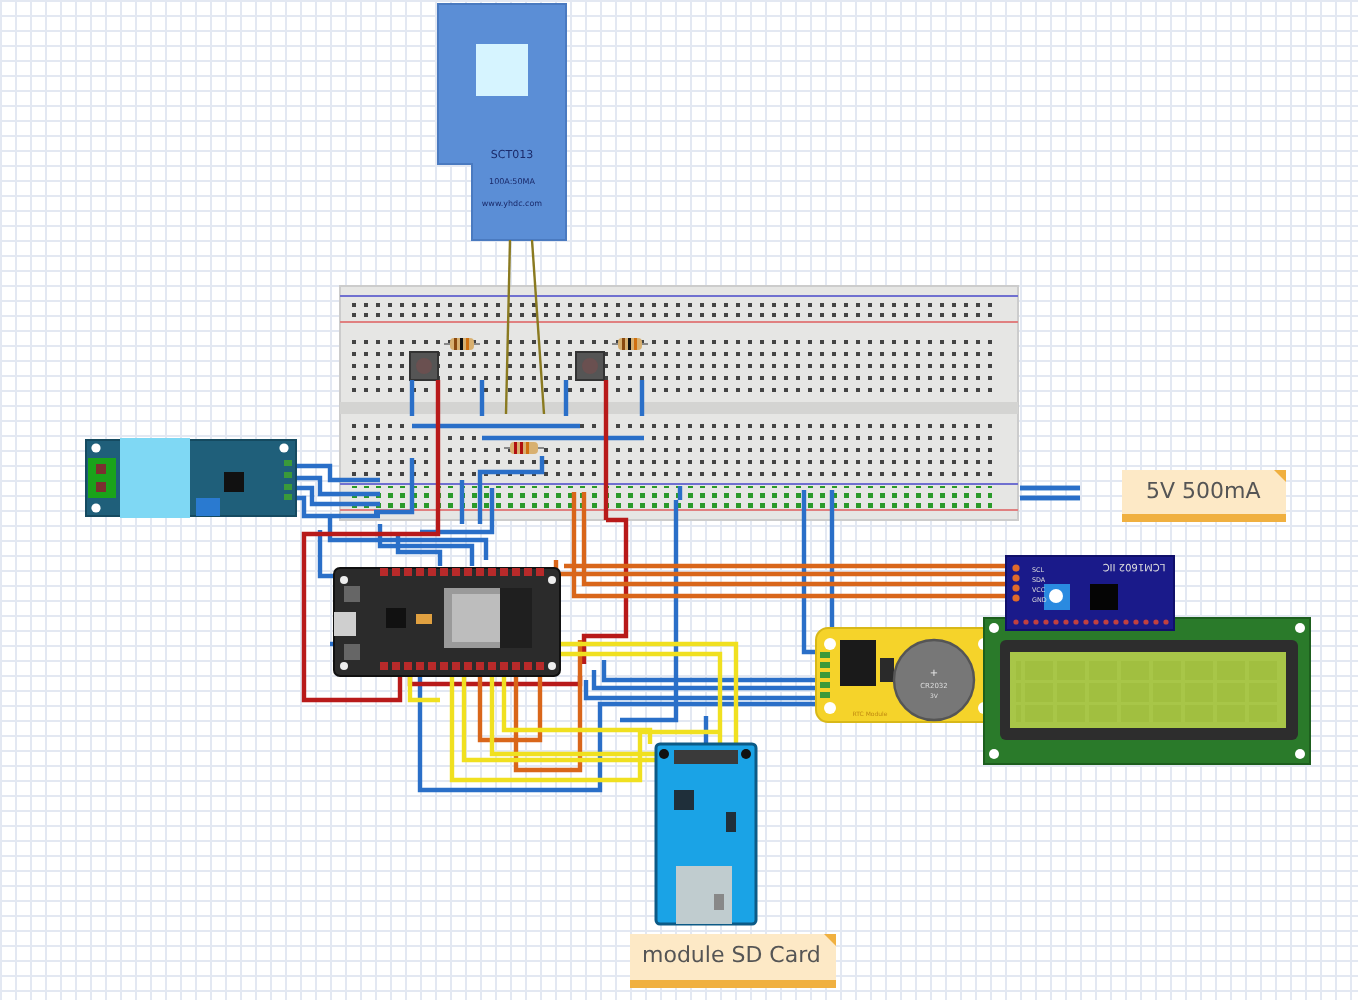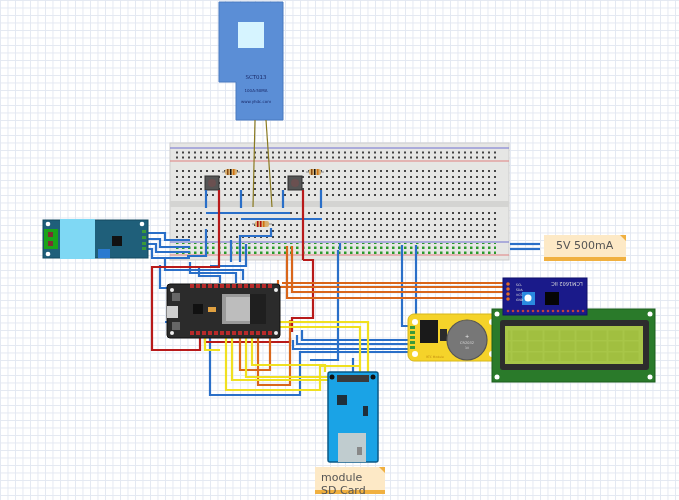--- a/index.html
+++ b/index.html
@@ -312,18 +312,18 @@
       <circle cx="373" cy="377" r="2.5" fill="#111"></circle>
     <rect x="337" y="395" width="10" height="10" fill="#1f2f3a"></rect>
     <rect x="363" y="406" width="5" height="10" fill="#1f2f3a"></rect>
     <rect x="338" y="433" width="28" height="29" fill="#c0cccf"></rect>
     <rect x="357" y="447" width="5" height="8" fill="#888"></rect>
   </g>
 
   <path d="M510,244 L540,244 M510,249 L540,249" stroke="#2a6fc8" stroke-width="2.2" fill="none"></path>
 </svg>
 
-<div class="note" style="left:544px; top:235px; width:82px; height:26px;padding-left:12px;">
+<div class="note" style="left:561px; top:235px; width:82px; height:26px;padding-left:12px;">
   <span>5V 500mA</span>
 </div>
-<div class="note" style="left:315px; top:467px; width:70px; height:27px;">
+<div class="note" style="left:315px; top:467px; width:103px; height:27px;">
   <span>module SD Card</span>
 </div>
 
 </body></html>

